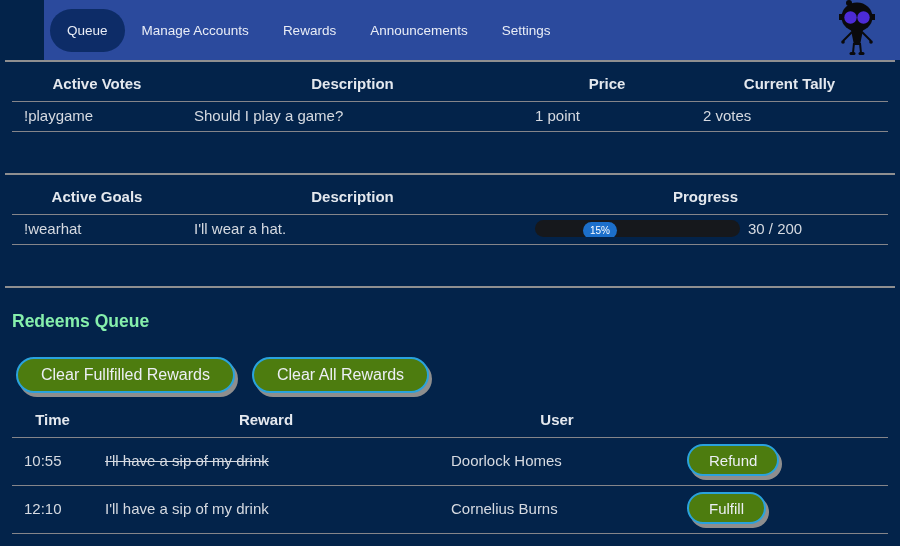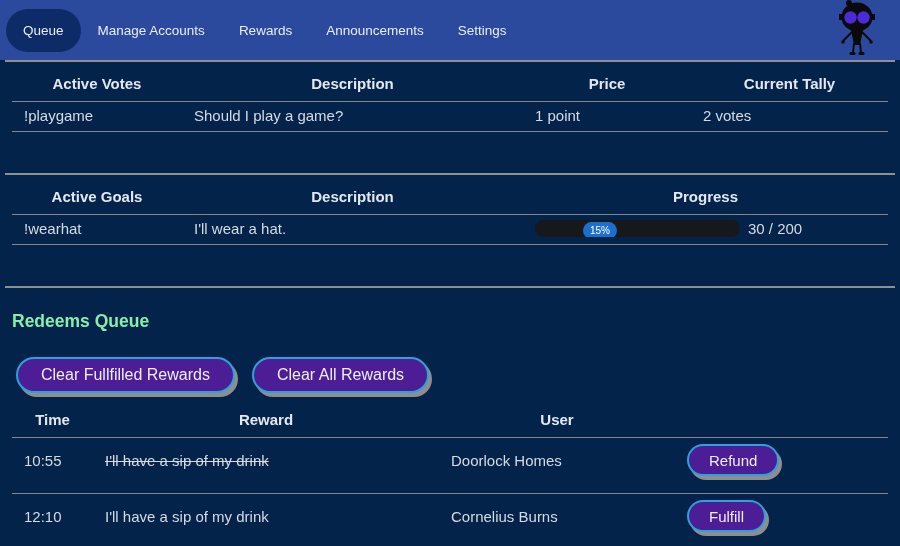--- a/index.html
+++ b/index.html
@@ -13,20 +13,21 @@
   }
 
   
   .navbar {
     height: 60px;
     background: #2b4a9d;
     display: flex;
     align-items: center;
     padding-left: 6px;
     position: relative;
+    margin-left: 44px;
   }
   .nav-item {
     padding: 14px 17px;
     border-radius: 22px;
     font-size: 13.5px;
     color: #e9edf6;
     cursor: pointer;
     white-space: nowrap;
     background: transparent;
     border: none;
@@ -118,38 +119,38 @@
 
   
   .redeems-title {
     font-size: 17.5px;
     font-weight: bold;
     color: #86efac;
     margin: 23px 0 0 7px;
   }
   .btn-row { display: flex; gap: 17px; margin: 25px 0 0 11px; }
   .pill-btn {
-    background: #4c1d95;
+    background: #4d7c0f;
     border: 2.5px solid #2aa2dc;
     border-radius: 19px;
     color: #eceff4;
     font-size: 16px;
     font-family: "Liberation Sans", sans-serif;
     padding: 7px 23px;
     box-shadow: 3px 4px 0 #8e8e8e;
     cursor: pointer;
     white-space: nowrap;
   }
   .pill-btn.small {
     font-size: 15px;
     padding: 5.5px 20px;
     border-radius: 17px;
   }
   .redeems-table { margin-top: 5px; }
-  .redeems-table td { padding-top: 6px; padding-bottom: 17px; height: 46px; }
+  .redeems-table td { padding-top: 6px; padding-bottom: 9px; height: 46px; }
 </style>
 </head>
 <body>
 
 <nav class="navbar">
   <button class="nav-item active">Queue</button>
   <button class="nav-item">Manage Accounts</button>
   <button class="nav-item">Rewards</button>
   <button class="nav-item">Announcements</button>
   <button class="nav-item">Settings</button>

